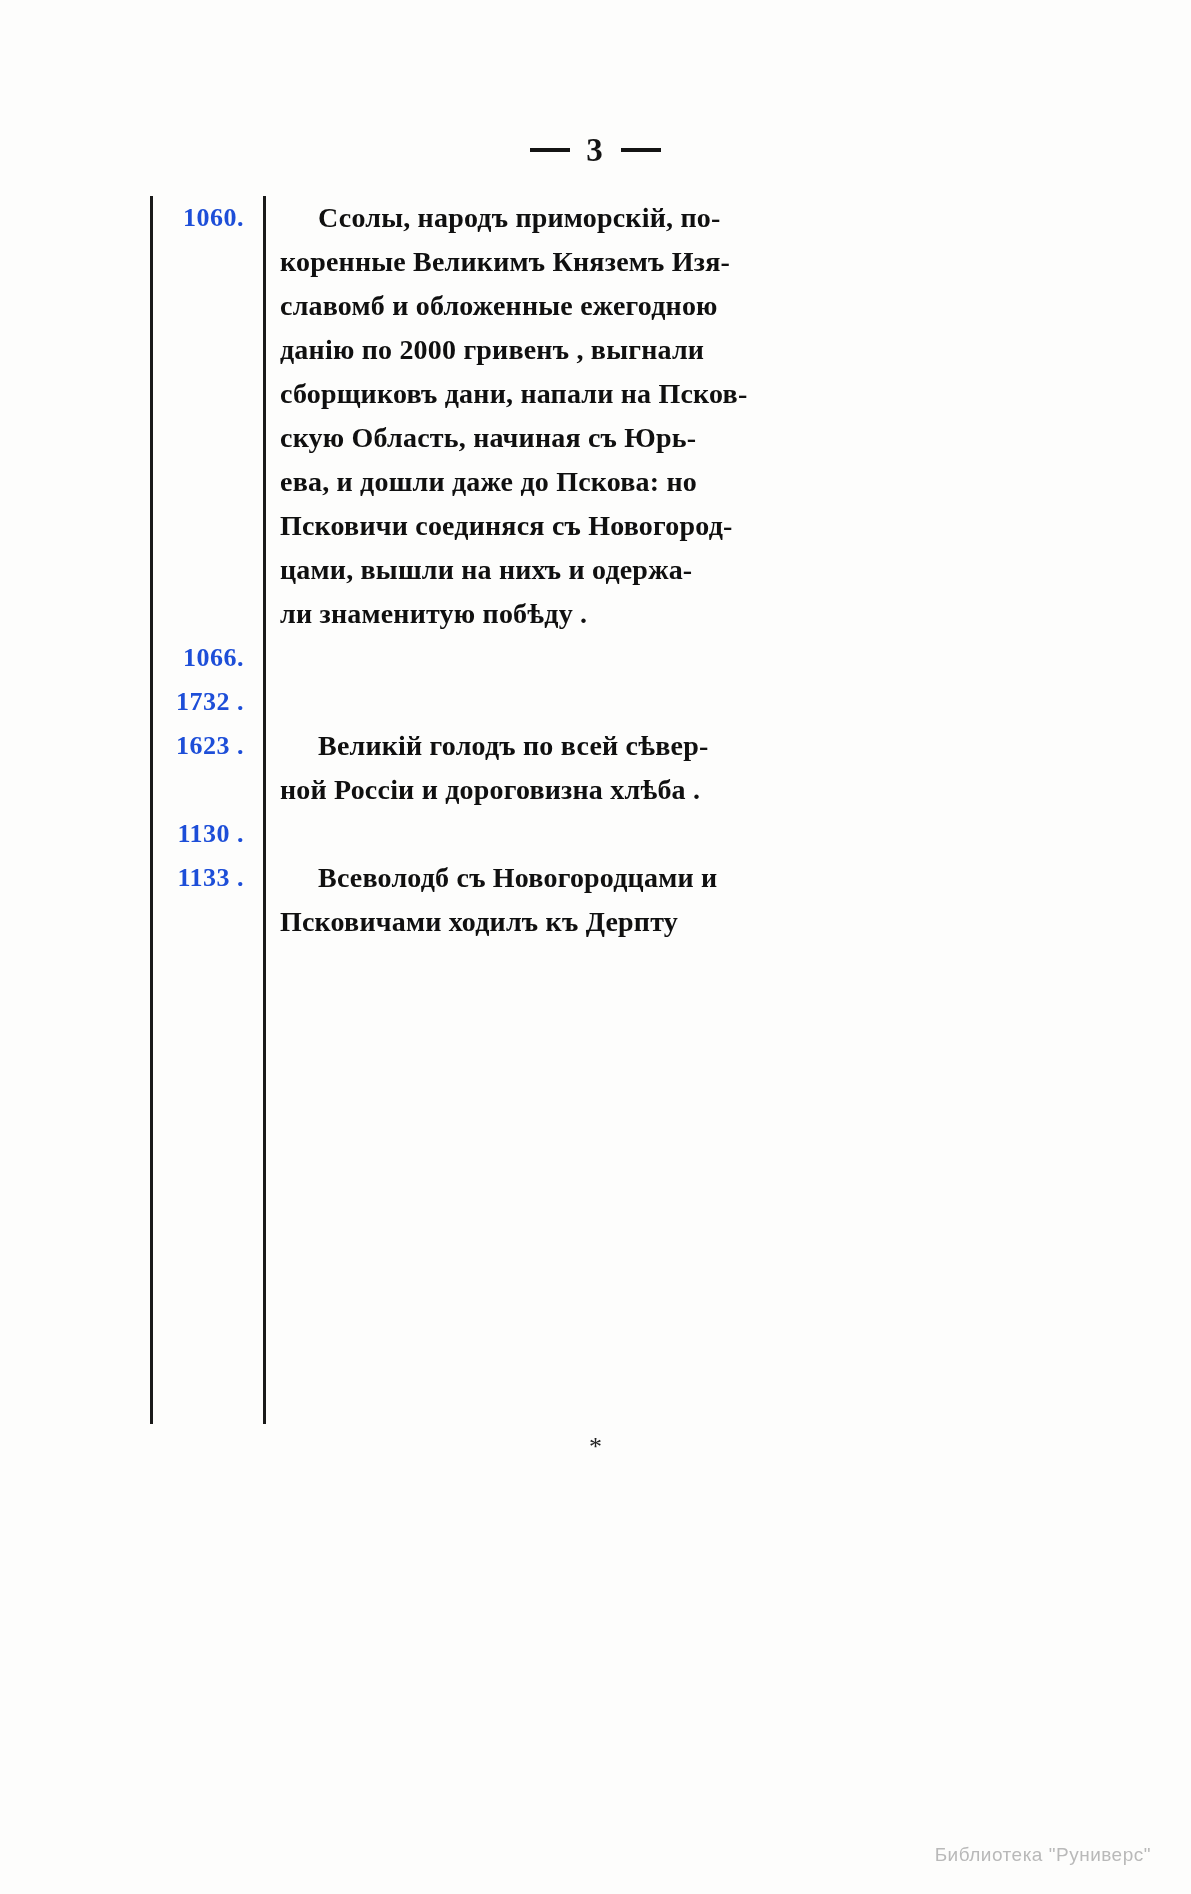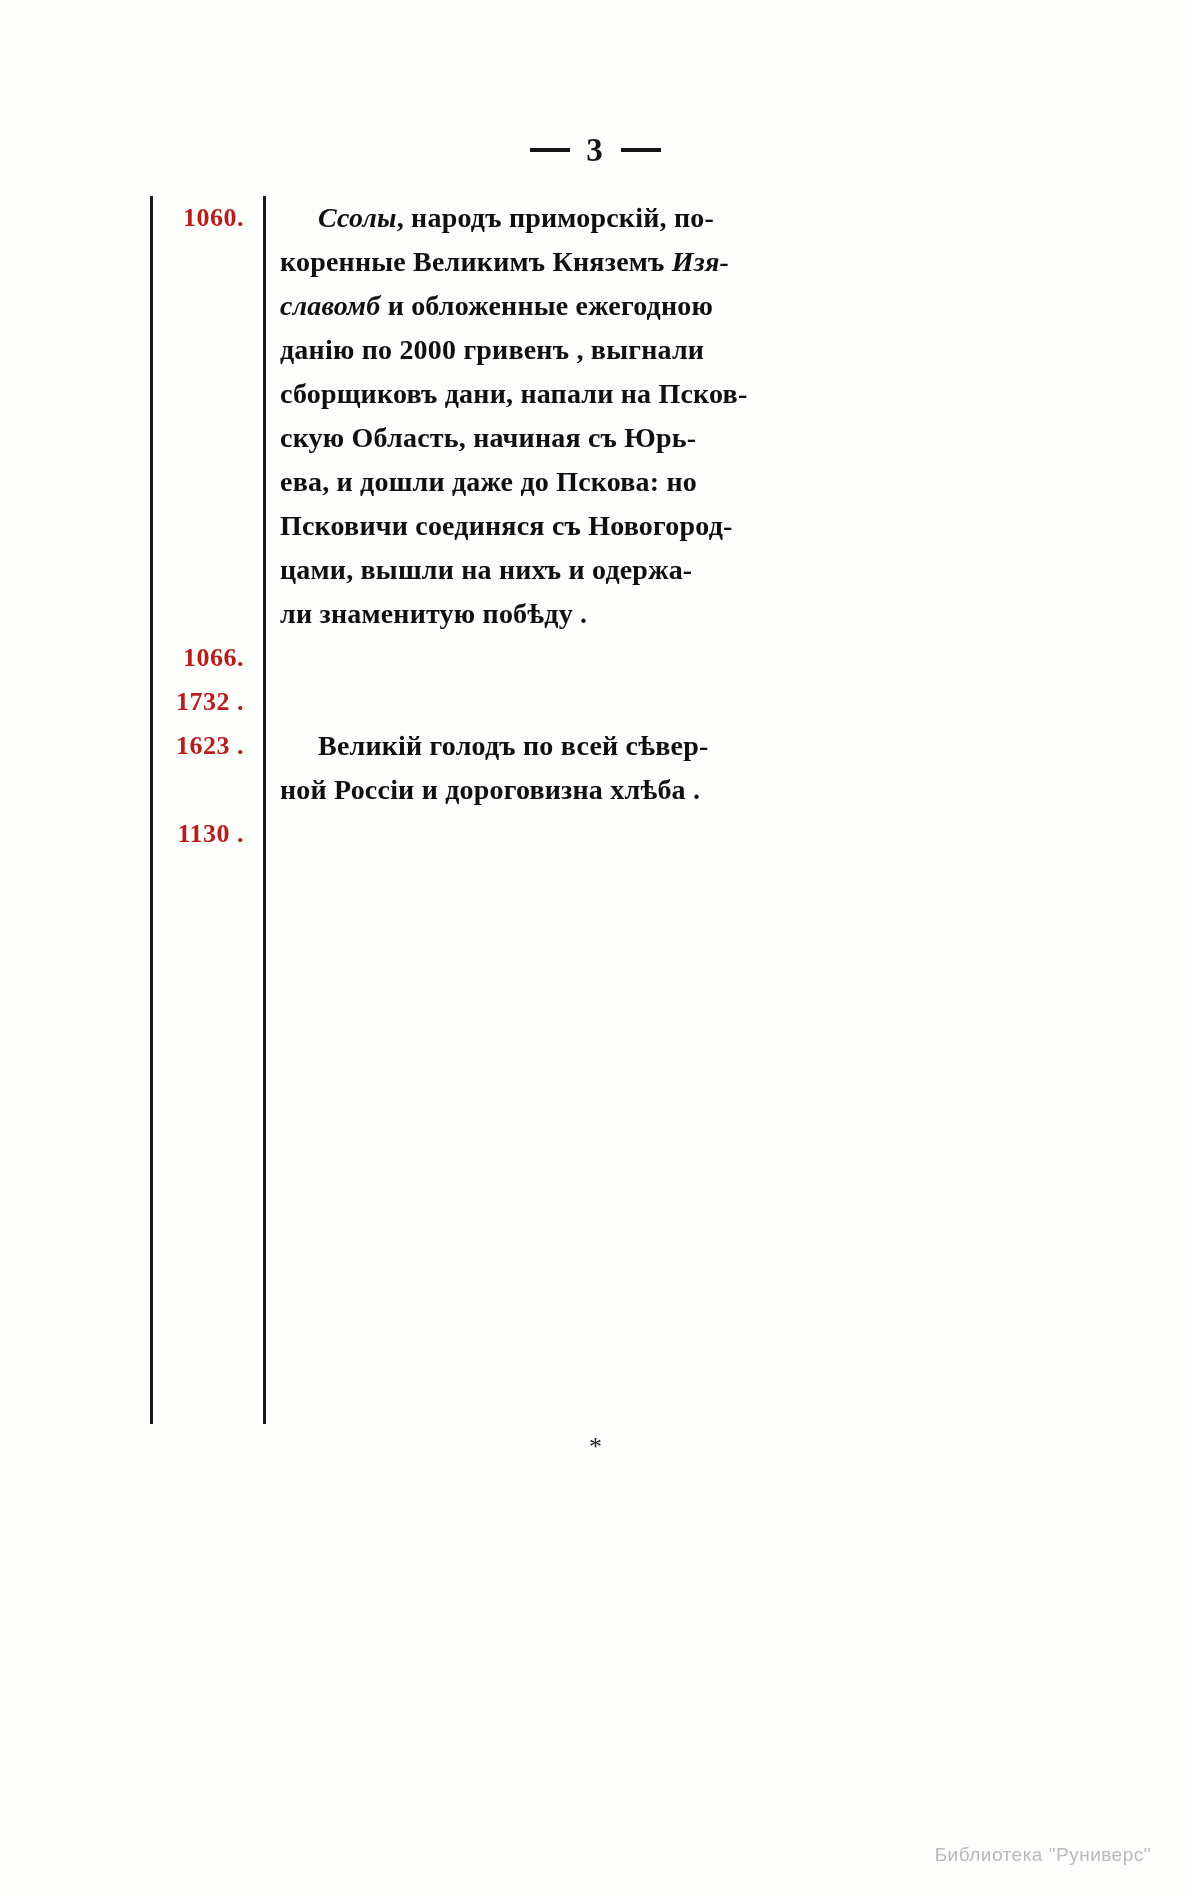--- a/index.html
+++ b/index.html
@@ -80,21 +80,21 @@
   .year {
     width: 108px;
     flex: 0 0 108px;
     text-align: right;
     padding-right: 14px;
     box-sizing: border-box;
     font-size: 26px;
     font-weight: bold;
     line-height: 44px;
     letter-spacing: 0.5px;
-    color: #b91c1c;
+    color: #1d4ed8;
     font-family: "Liberation Serif", serif;
   }
   .text {
     flex: 1 1 auto;
     padding-left: 22px;
     font-size: 28px;
     line-height: 44px;
     text-align: justify;
     text-justify: inter-word;
     color: #101010;
@@ -103,21 +103,20 @@
     letter-spacing: 0.2px;
   }
   .text p {
     margin: 0;
   }
   .text .indent {
     display: inline-block;
     width: 38px;
   }
   .ital {
-    font-style: italic;
     font-weight: bold;
     margin-top: 28px;
   }
   .footnote-star {
     position: absolute;
     left: 0;
     top: 1432px;
     width: 1191px;
     text-align: center;
     font-size: 26px;
@@ -178,20 +177,27 @@
         <div class="text">
           <p><span class="indent"></span>Великій голодъ по всей сѣвер-<br>
           ной Россіи и дороговизна хлѣба .</p>
         </div>
       </div>
 
       <div class="entry">
         <div class="year">1130 .</div>
       </div>
 
+      <div class="entry">
+        <div class="year">1133 .</div>
+        <div class="text">
+          <p><span class="indent"></span><span class="ital">Всеволодб</span> съ Новогородцами и<br>
+          Псковичами ходилъ къ Дерпту</p>
+        </div>
+      </div>
 
     </div>
   </div>
 
   <div class="footnote-star">*</div>
 
   <div class="watermark">Библиотека "Руниверс"</div>
 
 </div>
 

